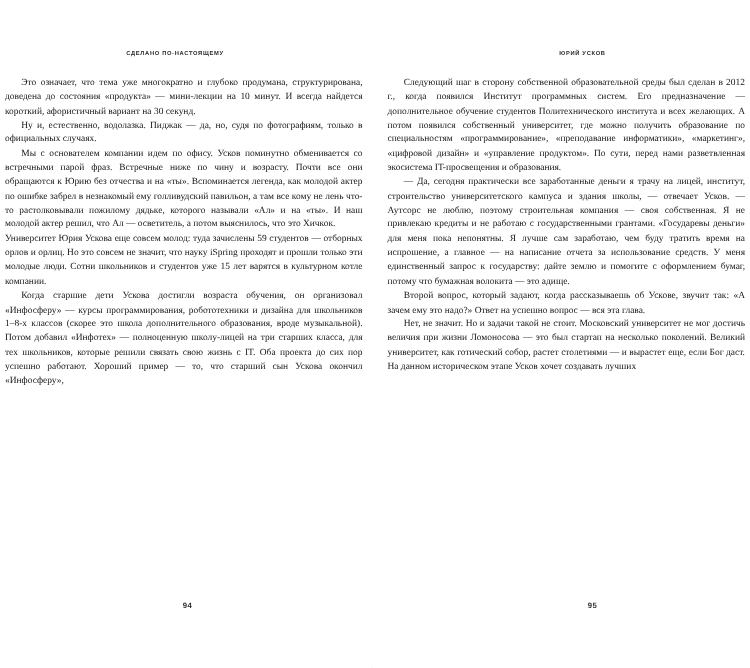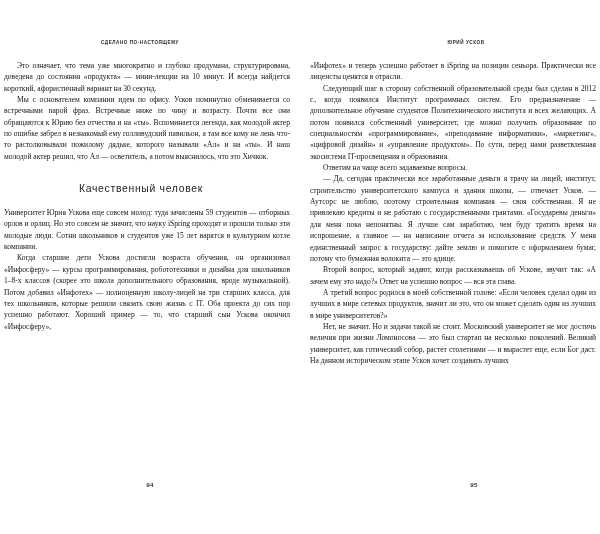--- a/index.html
+++ b/index.html
@@ -102,42 +102,39 @@
 
 <div class="spread">
 
   <div class="gutter"></div>
 
   <div class="page page-left">
     <div class="running-head">СДЕЛАНО ПО-НАСТОЯЩЕМУ</div>
 
     <div class="body-text">
       <p>Это означает, что тема уже многократно и глубоко продумана, структурирована, доведена до состояния «продукта» — мини-лекции на 10 минут. И всегда найдется короткий, афористичный вариант на 30 секунд.</p>
+      <p>Ну и, естественно, водолазка. Пиджак — да, но, судя по фотографиям, только в официальных случаях.</p>
       <p>Мы с основателем компании идем по офису. Усков поминутно обменивается со встречными парой фраз. Встречные ниже по чину и возрасту. Почти все они обращаются к Юрию без отчества и на «ты». Вспоминается легенда, как молодой актер по ошибке забрел в незнакомый ему голливудский павильон, а там все кому не лень что-то растолковывали пожилому дядьке, которого называли «Ал» и на «ты». И наш молодой актер решил, что Ал — осветитель, а потом выяснилось, что это Хичкок.</p>
     </div>
 
-    <h2 class="section-heading">Качественный человек</h2>
 
     <div class="body-text">
       <p class="noindent">Университет Юрия Ускова еще совсем молод: туда зачислены 59 студентов — отборных орлов и орлиц. Но это совсем не значит, что науку iSpring проходят и прошли только эти молодые люди. Сотни школьников и студентов уже 15 лет варятся в культурном котле компании.</p>
       <p>Когда старшие дети Ускова достигли возраста обучения, он организовал «Инфосферу» — курсы программирования, робототехники и дизайна для школьников 1–8-х классов (скорее это школа дополнительного образования, вроде музыкальной). Потом добавил «Инфотех» — полноценную школу-лицей на три старших класса, для тех школьников, которые решили связать свою жизнь с IT. Оба проекта до сих пор успешно работают. Хороший пример — то, что старший сын Ускова окончил «Инфосферу»,</p>
     </div>
 
     <div class="folio">94</div>
   </div>
 
   <div class="page page-right">
     <div class="running-head">ЮРИЙ УСКОВ</div>
 
     <div class="body-text">
-      <p class="noindent">«Инфотех» и теперь успешно работает в iSpring на позиции сеньора. Практически все лицеисты ценятся в отрасли.</p>
       <p>Следующий шаг в сторону собственной образовательной среды был сделан в 2012 г., когда появился Институт программных систем. Его предназначение — дополнительное обучение студентов Политехнического института и всех желающих. А потом появился собственный университет, где можно получить образование по специальностям «программирование», «преподавание информатики», «маркетинг», «цифровой дизайн» и «управление продуктом». По сути, перед нами разветвленная экосистема IT-просвещения и образования.</p>
-      <p>Ответим на чаще всего задаваемые вопросы.</p>
       <p>— Да, сегодня практически все заработанные деньги я трачу на лицей, институт, строительство университетского кампуса и здания школы, — отвечает Усков. — Аутсорс не люблю, поэтому строительная компания — своя собственная. Я не привлекаю кредиты и не работаю с государственными грантами. «Государевы деньги» для меня пока непонятны. Я лучше сам заработаю, чем буду тратить время на испрошение, а главное — на написание отчета за использование средств. У меня единственный запрос к государству: дайте землю и помогите с оформлением бумаг, потому что бумажная волокита — это адище.</p>
       <p>Второй вопрос, который задают, когда рассказываешь об Ускове, звучит так: «А зачем ему это надо?» Ответ на успешно вопрос — вся эта глава.</p>
-      <p>А третий вопрос родился в моей собственной голове: «Если человек сделал один из лучших в мире сетевых продуктов, значит ли это, что он может сделать один из лучших в мире университетов?»</p>
       <p>Нет, не значит. Но и задачи такой не стоит. Московский университет не мог достичь величия при жизни Ломоносова — это был стартап на несколько поколений. Великий университет, как готический собор, растет столетиями — и вырастет еще, если Бог даст. На данном историческом этапе Усков хочет создавать лучших</p>
     </div>
 
     <div class="folio">95</div>
   </div>
 
 </div>
 
 </body></html>

